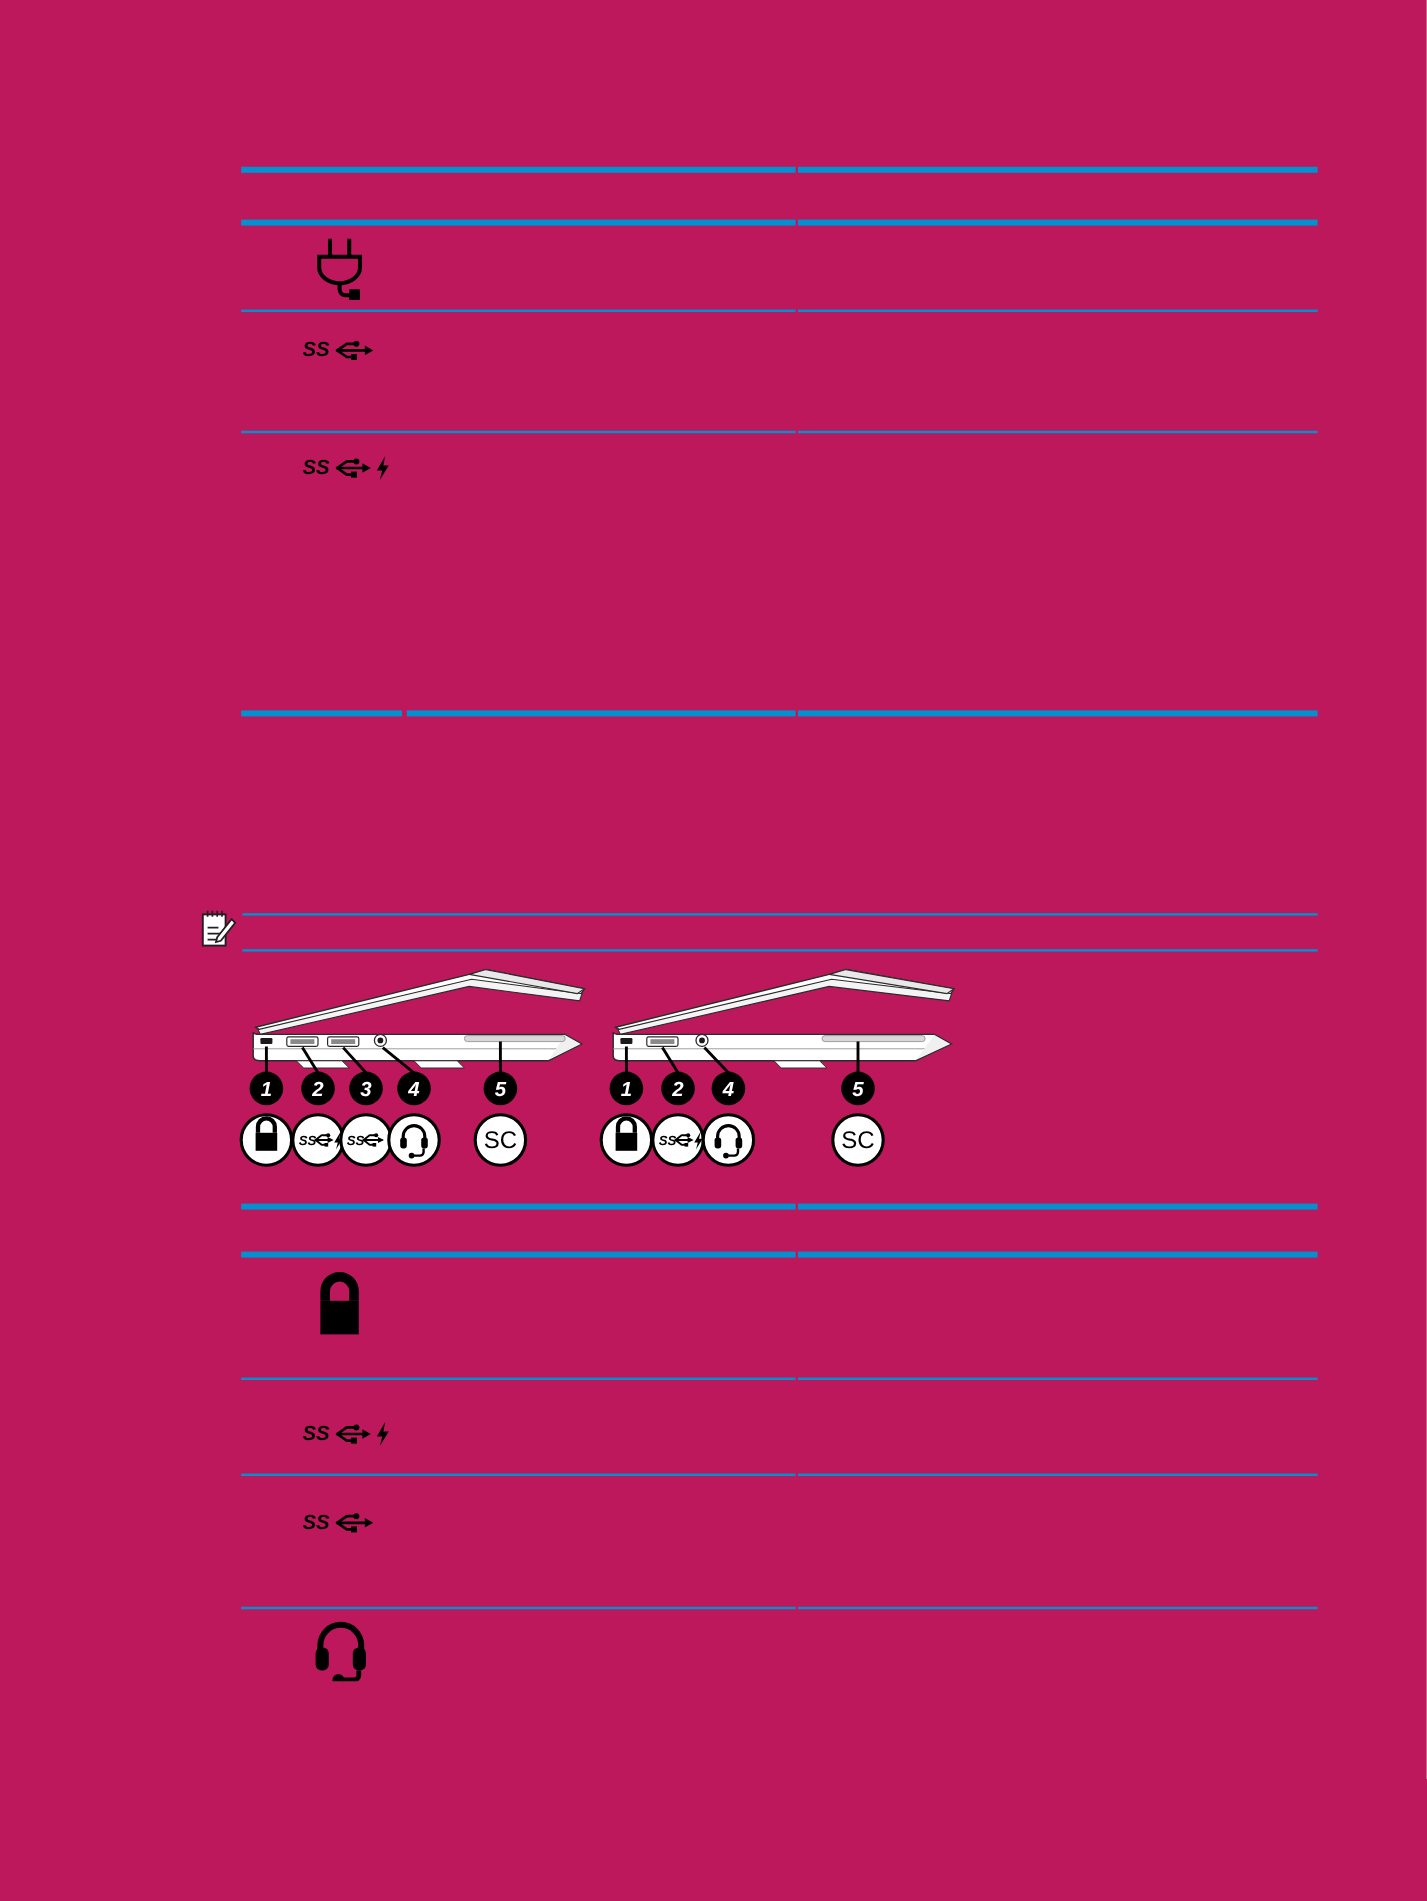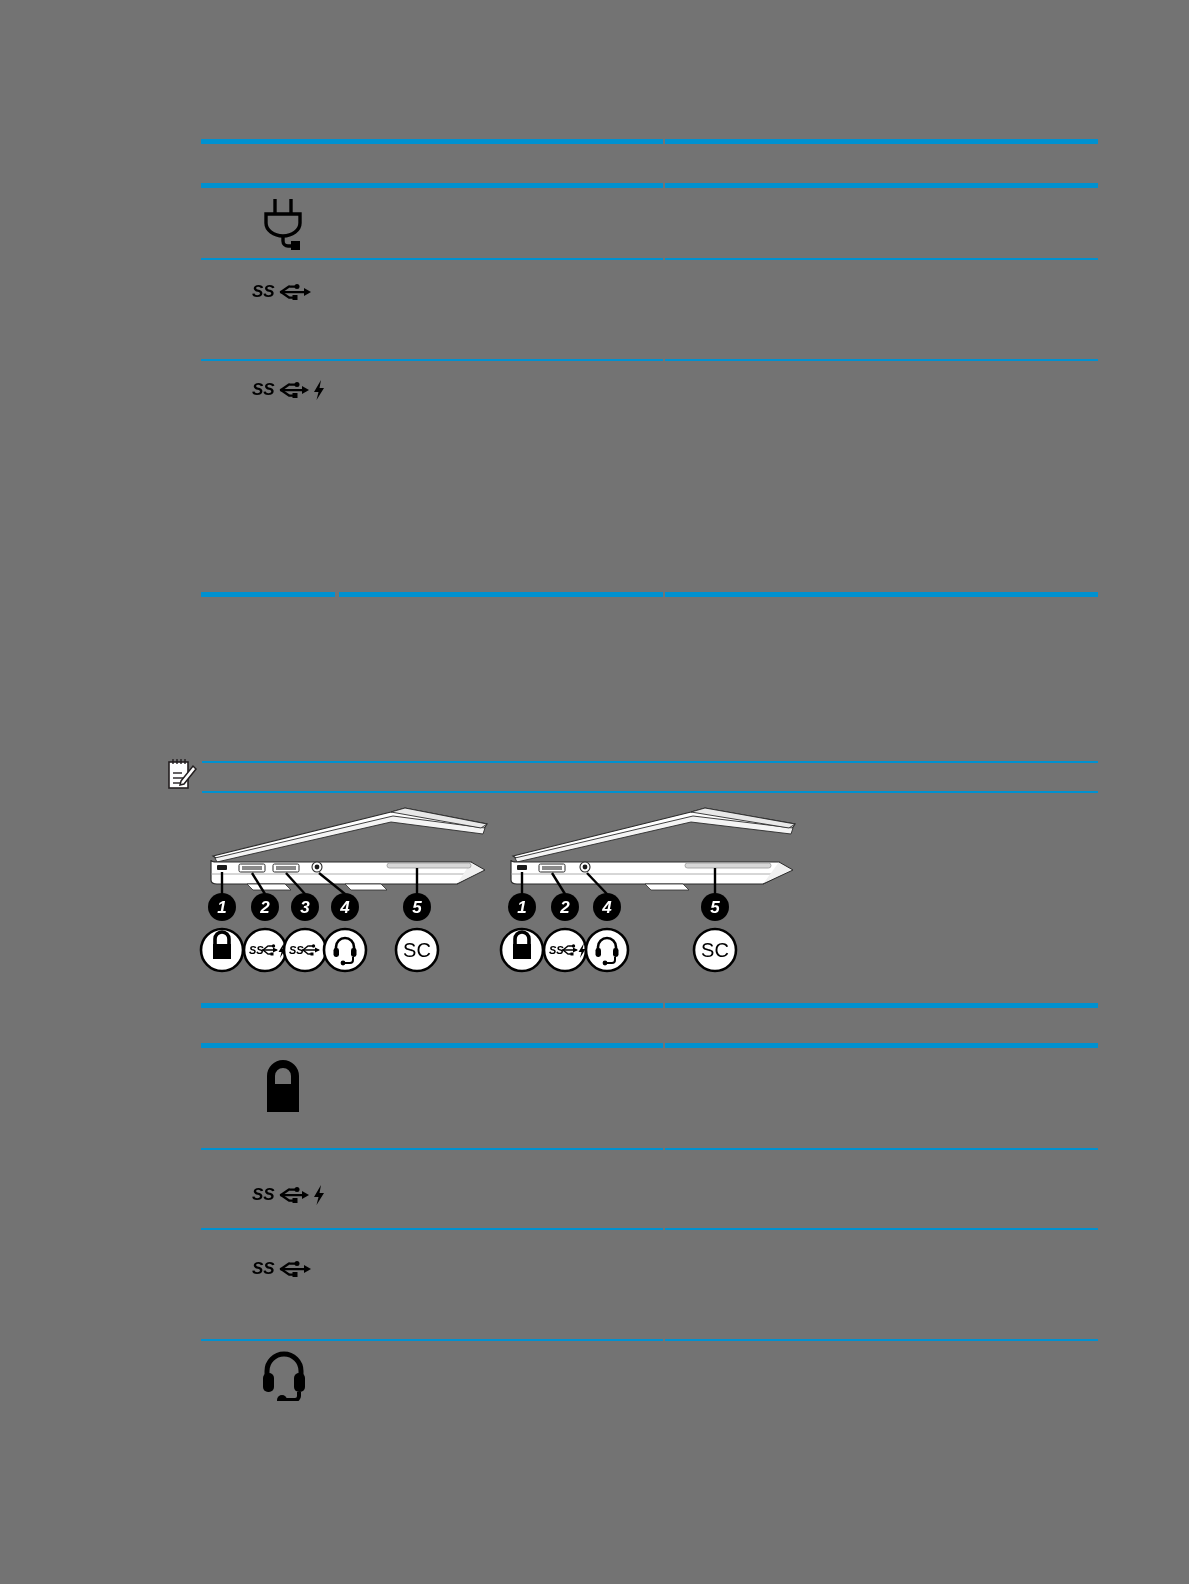--- a/index.html
+++ b/index.html
@@ -7,21 +7,21 @@
     width: 1189px;
     height: 1584px;
     background: #ffffff;
     font-family: "Liberation Sans", sans-serif;
     overflow: hidden;
   }
   .page {
     position: relative;
     width: 1189px;
     height: 1584px;
-    background: #737373;
+    background: #be185d;
   }
   .seg {
     position: absolute;
     background: #0091d0;
   }
 
   
   .cell-text {
     position: absolute;
     font-size: 12.5px;

